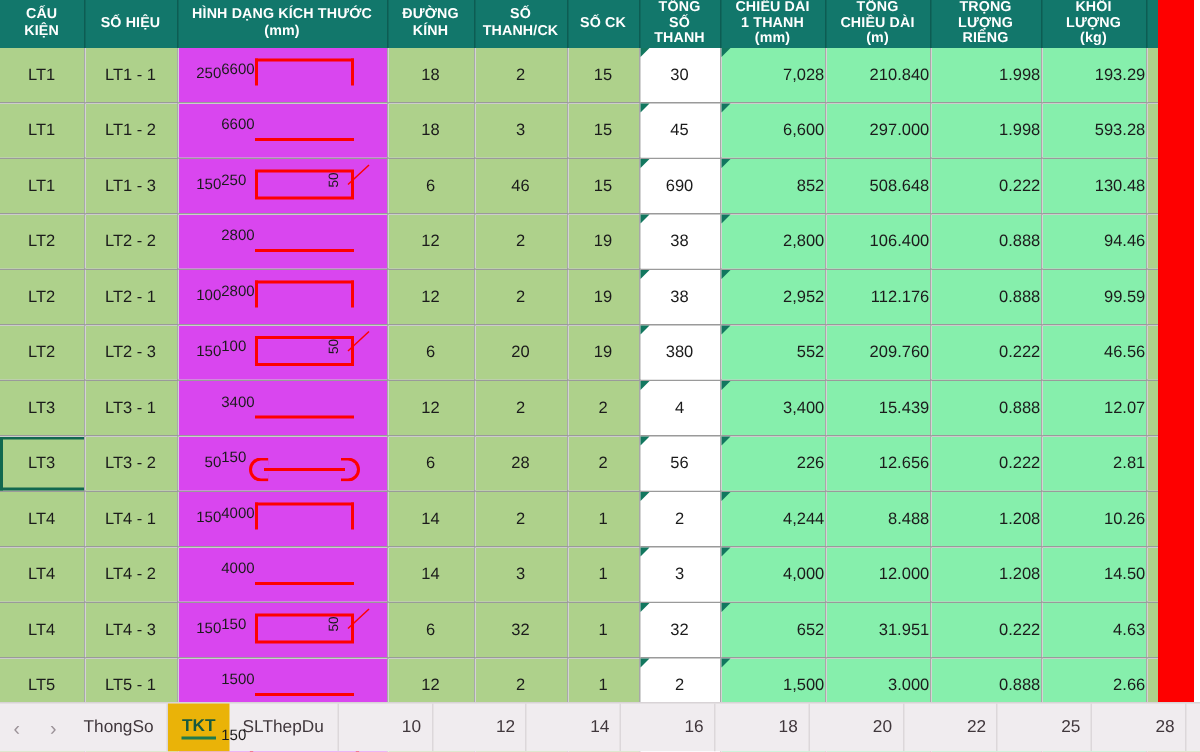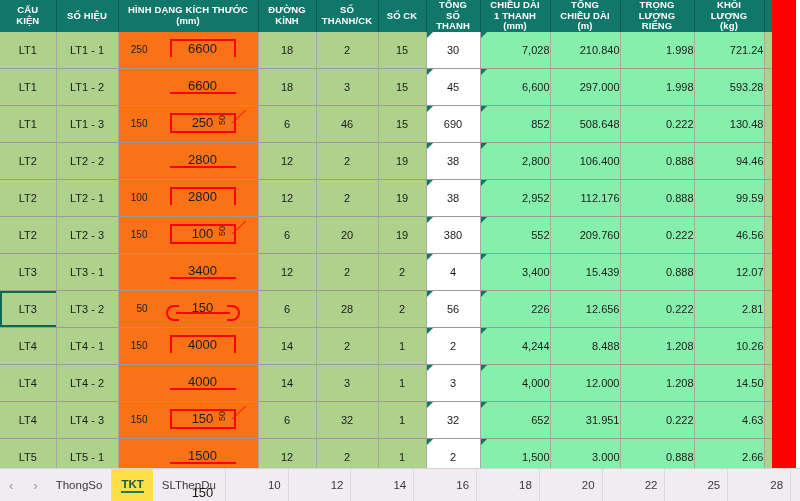--- a/index.html
+++ b/index.html
@@ -43,21 +43,21 @@
     font-size: 11px;
     color: #1b1b1b;
     border-bottom: 1px solid #9a9a9a;
     border-right: 1px solid #a8a8a8;
     vertical-align: middle;
     position: relative;
   }
   td.g  { background: #aed18b; text-align: center; }
   td.w  { background: #86efac; text-align: right; padding-right: 5px; }
   td.wc { background: #ffffff; text-align: center; }
-  td.shape { background: #f97316; padding: 0; }
+  td.shape { background: #d946ef; padding: 0; }
   td.redcol { background: #fe0000; border-right: none; border-bottom: none; }
 
   
   .cmt {
     position: absolute; left: 0; top: 0;
     width: 0; height: 0;
     border-top: 6px solid #12775f;
     border-right: 6px solid transparent;
   }
 
@@ -73,21 +73,21 @@
   }
   .leglabel {
     font-size: 10px; color: #1b1b1b;
     width: 26px; text-align: right;
     margin-left: 3px; flex: none;
   }
   .leglabel.blank { visibility: hidden; }
   .draw { position: relative; flex: 1; height: 36px; }
   .dimtxt {
     position: absolute; left: 0; right: 0; top: 9px;
-    text-align: center; font-size: 13px; color: #1b1b1b;
+    font-size: 10px; color: #1b1b1b;
     z-index: 3;
   }
   
   .bar-straight {
     position: absolute; left: 22px; right: 22px; top: 23px;
     height: 2px; background: #fe0000;
   }
   
   .bar-u {
     position: absolute; left: 22px; right: 22px; top: 7px; height: 18px;
@@ -131,21 +131,21 @@
   }
   .navbtns { display: flex; align-items: center; padding: 0 6px; gap: 14px; }
   .navarrow { color: #9b9298; font-size: 13px; padding: 0 3px; }
   .tab {
     display: flex; align-items: center; padding: 0 9px;
     border-right: 1px solid #dcd7da;
     white-space: nowrap;
   }
   .tab.num { padding: 0 7px; margin-left: 35px; }
   .tab.active {
-    background: #fde047;
+    background: #eab308;
     color: #17593f;
     font-weight: bold;
     border-right: none;
     position: relative;
   }
   .tab.active .tablabel {
     border-bottom: 2px solid #1f7a4d;
     padding-bottom: 1px;
   }
   .spacer { flex: 1; }
@@ -240,21 +240,21 @@
               </div>
             </div>
           </td>
           <td class="g"><span>18</span></td>
           <td class="g"><span>2</span></td>
           <td class="g"><span>15</span></td>
           <td class="wc"><span class="cmt"></span><span>30</span></td>
           <td class="w"><span class="cmt"></span><span>7,028</span></td>
           <td class="w"><span>210.840</span></td>
           <td class="w"><span>1.998</span></td>
-          <td class="w"><span>721.24</span></td>
+          <td class="w"><span>193.29</span></td>
           <td class="g"><span>7000</span></td>
           <td class="redcol"></td>
         </tr>
         <tr>
           <td class="g">LT1</td>
           <td class="g">LT1 - 2</td>
           <td class="shape">
             <div class="shapewrap">
               <div class="leglabel blank"></div>
               <div class="draw">

